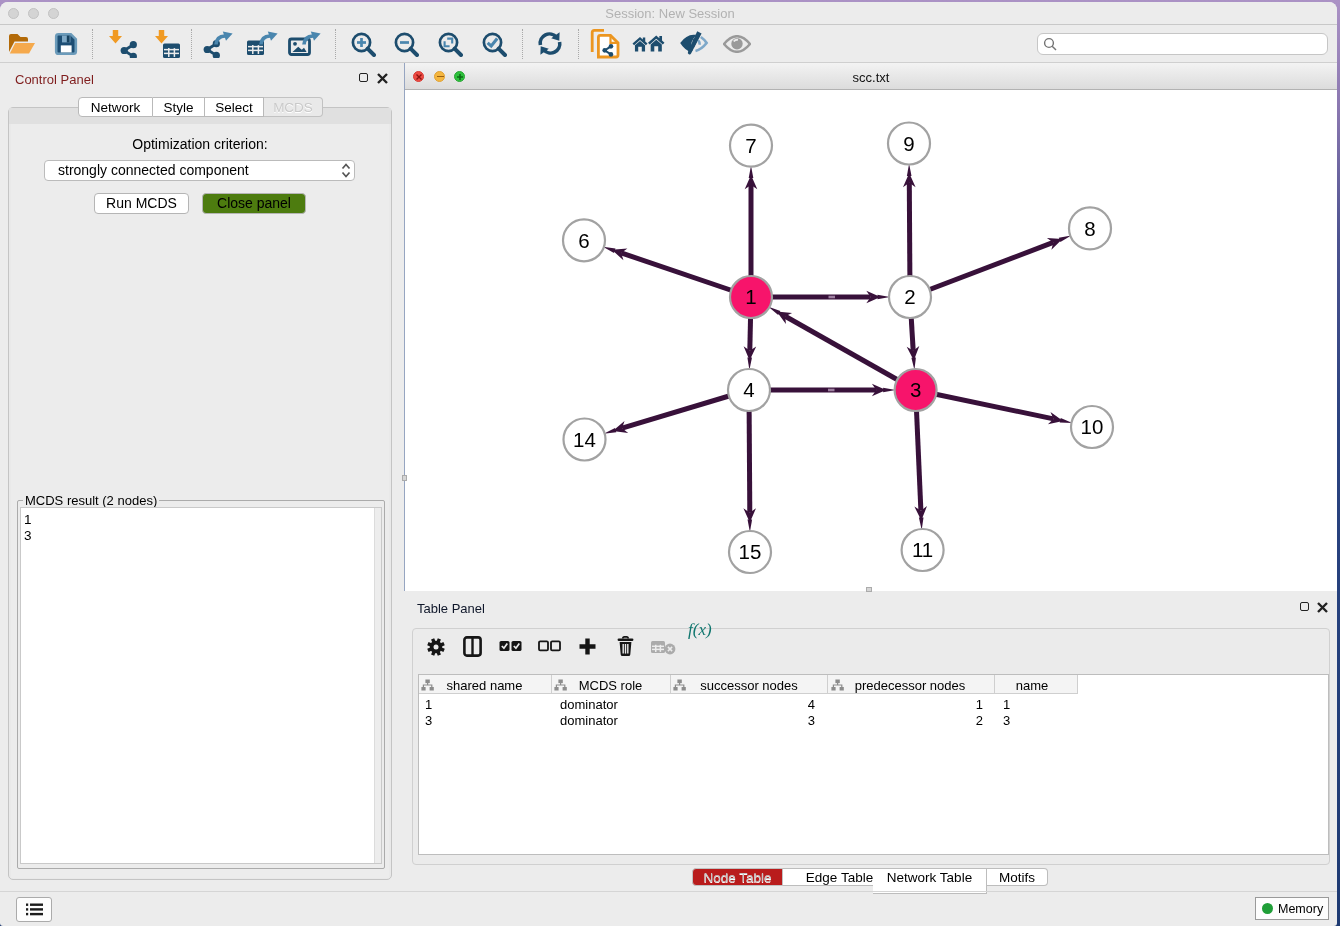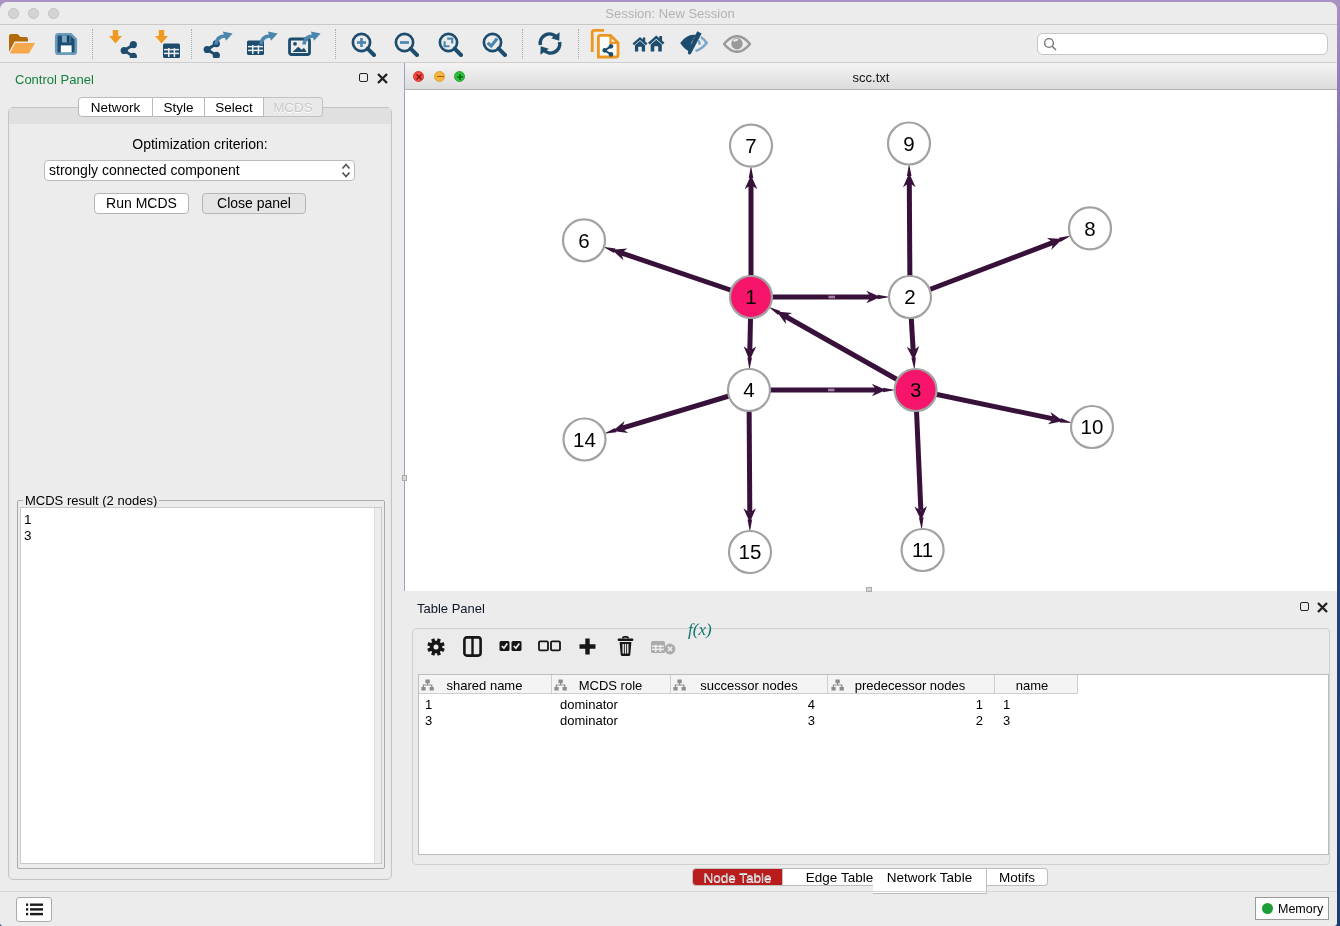--- a/index.html
+++ b/index.html
@@ -125,42 +125,42 @@
     <path d="M1 9 Q7.5 1.2 14 1.2 Q20.5 1.2 27 9 Q20.5 16.8 14 16.8 Q7.5 16.8 1 9 Z" fill="none" stroke="#9a9a9a" stroke-width="2.5"></path>
     <circle cx="14" cy="8.7" r="5.7" fill="#9a9a9a"></circle>
     <path d="M10.8 6.5 Q12.3 4.3 15 4.8" stroke="#ececec" stroke-width="1.9" fill="none"></path>
   </svg>
 <div class="abs" style="left:1037px;top:33px;width:291px;height:22px;background:#fff;border:1px solid #c6c6c6;border-radius:6px"></div>
 <svg class="abs" style="left:1043px;top:37px" width="15" height="15">
     <circle cx="6" cy="6" r="4.4" fill="none" stroke="#737373" stroke-width="1.4"></circle>
     <line x1="9.2" y1="9.2" x2="13" y2="13" stroke="#737373" stroke-width="1.4"></line>
   </svg>
 
-<div class="abs" style="left:15px;top:72px;font-size:13px;color:#15803d">Control Panel</div>
+<div class="abs" style="left:15px;top:72px;font-size:13px;color:#7f1d1d">Control Panel</div>
 <div class="abs" style="left:359px;top:73px;width:9px;height:9px;border:1.5px solid #222;border-radius:2px"></div>
 <svg class="abs" style="left:376px;top:72px" width="13" height="13">
     <path d="M2 2 L11 11 M11 2 L2 11" stroke="#222" stroke-width="2.4"></path>
   </svg>
 <div class="abs" style="left:8px;top:107px;width:384px;height:773px;background:#e9e9e9;border:1px solid #c4c4c4;border-radius:5px"></div>
 <div class="abs" style="left:9px;top:108px;width:382px;height:16px;background:#e0e0e0"></div>
 <div class="abs" style="left:11px;top:124px;width:378px;height:754px;background:#ececec"></div>
 
 <div class="abs" style="left:78px;top:97px;width:245px;height:20px;font-size:13.5px">
  <div class="abs" style="left:0;top:0;width:75px;height:20px;background:#fff;border:1px solid #b9b9b9;border-radius:4px 0 0 4px;text-align:center;line-height:19px">Network</div>
  <div class="abs" style="left:75px;top:0;width:52px;height:20px;background:#fff;border:1px solid #b9b9b9;border-left:none;text-align:center;line-height:19px">Style</div>
  <div class="abs" style="left:127px;top:0;width:59px;height:20px;background:#fff;border:1px solid #b9b9b9;border-left:none;text-align:center;line-height:19px">Select</div>
  <div class="abs" style="left:186px;top:0;width:59px;height:20px;background:#e9e9e9;border:1px solid #c2c2c2;border-left:none;border-radius:0 4px 4px 0;text-align:center;line-height:19px;color:#c9c9c9;text-shadow:0 1px 0 #fff">MCDS</div>
 </div>
 <div class="abs" style="left:0px;top:136px;width:400px;text-align:center;font-size:14px">Optimization criterion:</div>
-<div class="abs" style="left:44px;top:160px;width:311px;height:21px;background:#fff;border:1px solid #bbb;border-radius:4px;font-size:14px;line-height:19px;padding-left:4px">strongly connected component</div>
+<div class="abs" style="left:44px;top:160px;width:311px;height:21px;background:#fff;border:1px solid #bbb;border-radius:4px;font-size:14px;line-height:19px;padding-left:13px">strongly connected component</div>
 <svg class="abs" style="left:340px;top:163px" width="12" height="15">
     <path d="M2.5 5.5 L6 1.5 L9.5 5.5 M2.5 9.5 L6 13.5 L9.5 9.5" stroke="#555" stroke-width="1.7" fill="none"></path>
   </svg>
 <div class="abs" style="left:94px;top:193px;width:95px;height:21px;background:#fff;border:1px solid #b5b5b5;border-radius:4px;text-align:center;font-size:14px;line-height:19px">Run MCDS</div>
-<div class="abs" style="left:202px;top:193px;width:104px;height:21px;background:#e5e5e5;border:1px solid #b5b5b5;border-radius:4px;text-align:center;font-size:14px;line-height:19px">Close panel</div>
+<div class="abs" style="left:202px;top:193px;width:104px;height:21px;background:#4d7c0f;border:1px solid #b5b5b5;border-radius:4px;text-align:center;font-size:14px;line-height:19px">Close panel</div>
 
 <fieldset class="abs" style="left:17px;top:493px;width:368px;height:376px;border:1px solid #ababab;border-radius:2px;padding:0">
 <legend style="font-size:13px;margin-left:5px;padding:0 2px">MCDS result (2 nodes)</legend>
 </fieldset>
 <div class="abs" style="left:20px;top:507px;width:362px;height:357px;background:#fff;border:1px solid #c9c9c9"></div>
 <div class="abs" style="left:374px;top:508px;width:7px;height:355px;background:#ededed;border-left:1px solid #dcdcdc"></div>
 <div class="abs" style="left:24px;top:512px;font-size:13.5px;line-height:16px">1<br>3</div>
 
 <div class="abs" style="left:404px;top:63px;width:933px;height:528px;border-left:1px solid #96a5c1;background:#fff"></div>
 <div class="abs" style="left:405px;top:63px;width:932px;height:27px;background:linear-gradient(180deg,#f3f3f3,#dcdcdc);border-bottom:1px solid #b2b2b2"></div>

